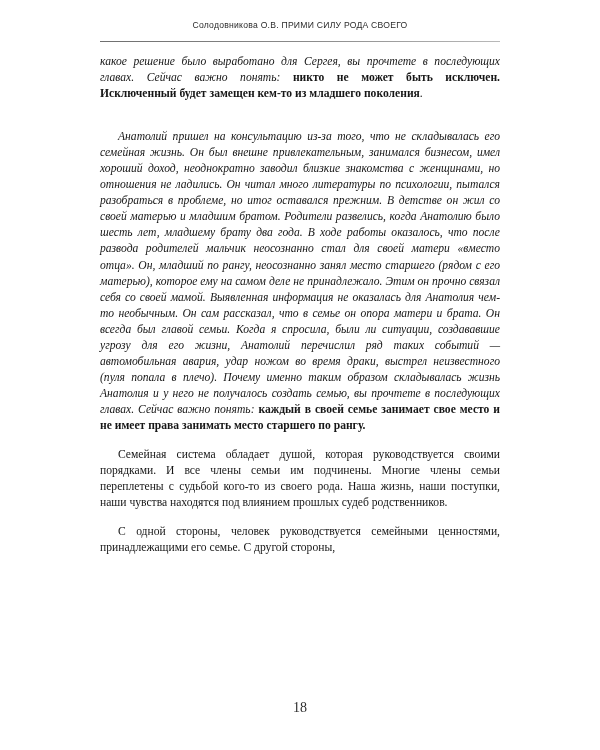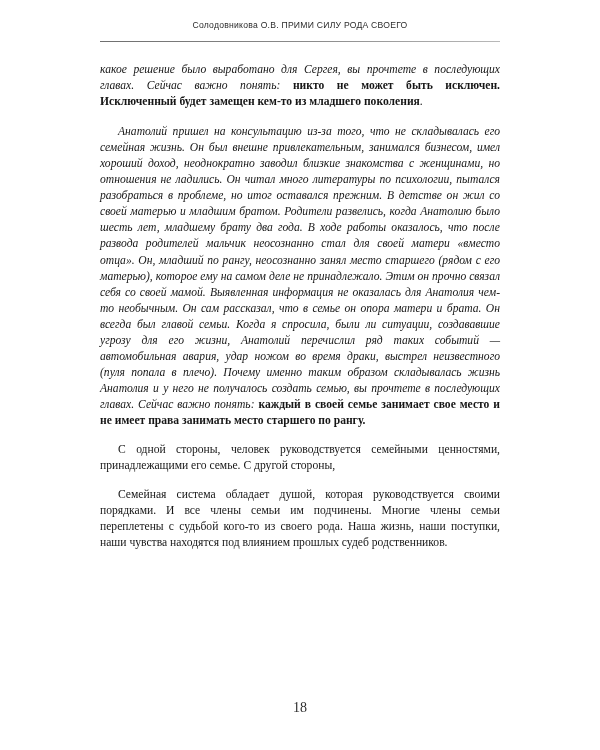--- a/index.html
+++ b/index.html
@@ -45,21 +45,21 @@
     top: 41px;
     width: 400px;
     height: 1px;
     background: linear-gradient(to right, #6f6f6f 0%, #8d8d8d 55%, #b9b9b9 100%);
   }
 
   
   .column {
     position: absolute;
     left: 100px;
-    top: 62px;
+    top: 54px;
     width: 400px;
   }
 
   p {
     margin: 0;
     text-align: justify;
     text-justify: inter-word;
     font-size: 11.6px;
     line-height: 16.05px;
     color: #161616;
@@ -74,21 +74,21 @@
     font-style: italic;
   }
 
   .bold {
     font-weight: bold;
     font-style: normal;
   }
 
   
   .block-gap-sm { margin-top: 13px; }
-  .block-gap-lg { margin-top: 14px; }
+  .block-gap-lg { margin-top: 27px; }
 
   .upright {
     font-style: normal;
   }
 
   
   .folio {
     position: absolute;
     left: 0;
     top: 700px;
@@ -108,21 +108,21 @@
 
   <div class="head-rule"></div>
 
   <div class="column">
 
     <p class="italic"><span>какое решение было выработано для Сергея, вы прочтете в последующих главах. Сейчас важно понять: </span><span class="bold">никто не может быть исключен. Исключенный будет замещен кем-то из младшего поколения</span><span class="upright">.</span></p>
 
     <p class="italic indent block-gap-lg"><span>Анатолий пришел на консультацию из-за того, что не складывалась его семейная жизнь. Он был внешне привлекательным, занимался бизнесом, имел хороший доход, неоднократно заводил близкие знакомства с женщинами, но отношения не ладились. Он читал много литературы по психологии, пытался разобраться в проблеме, но итог оставался прежним. В детстве он жил со своей матерью и младшим братом. Родители развелись, когда Анатолию было шесть лет, младшему брату два года. В ходе работы оказалось, что после развода родителей мальчик неосознанно стал для своей матери «вместо отца». Он, младший по рангу, неосознанно занял место старшего (рядом с его матерью), которое ему на самом деле не принадлежало. Этим он прочно связал себя со своей мамой. Выявленная информация не оказалась для Анатолия чем-то необычным. Он сам рассказал, что в семье он опора матери и брата. Он всегда был главой семьи. Когда я спросила, были ли ситуации, создававшие угрозу для его жизни, Анатолий перечислил ряд таких событий — автомобильная авария, удар ножом во время драки, выстрел неизвестного (пуля попала в плечо). Почему именно таким образом складывалась жизнь Анатолия и у него не получалось создать семью, вы прочтете в последующих главах. Сейчас важно понять: </span><span class="bold">каждый в своей семье занимает свое место и не имеет права занимать место старшего по рангу.</span></p>
 
 
+    <p class="indent block-gap-sm"><span>Семейная система обладает душой, которая руководствуется своими порядками. И все члены семьи им подчинены. Многие члены семьи переплетены с судьбой кого-то из своего рода. Наша жизнь, наши поступки, наши чувства находятся под влиянием прошлых судеб родственников.</span></p>
+
     <p class="indent block-gap-sm"><span>С одной стороны, человек руководствуется семейными ценностями, принадлежащими его семье. С другой стороны,</span></p>
-
-    <p class="indent block-gap-sm"><span>Семейная система обладает душой, которая руководствуется своими порядками. И все члены семьи им подчинены. Многие члены семьи переплетены с судьбой кого-то из своего рода. Наша жизнь, наши поступки, наши чувства находятся под влиянием прошлых судеб родственников.</span></p>
 
   </div>
 
   <div class="folio">18</div>
 
 </div>
 
 </body></html>

